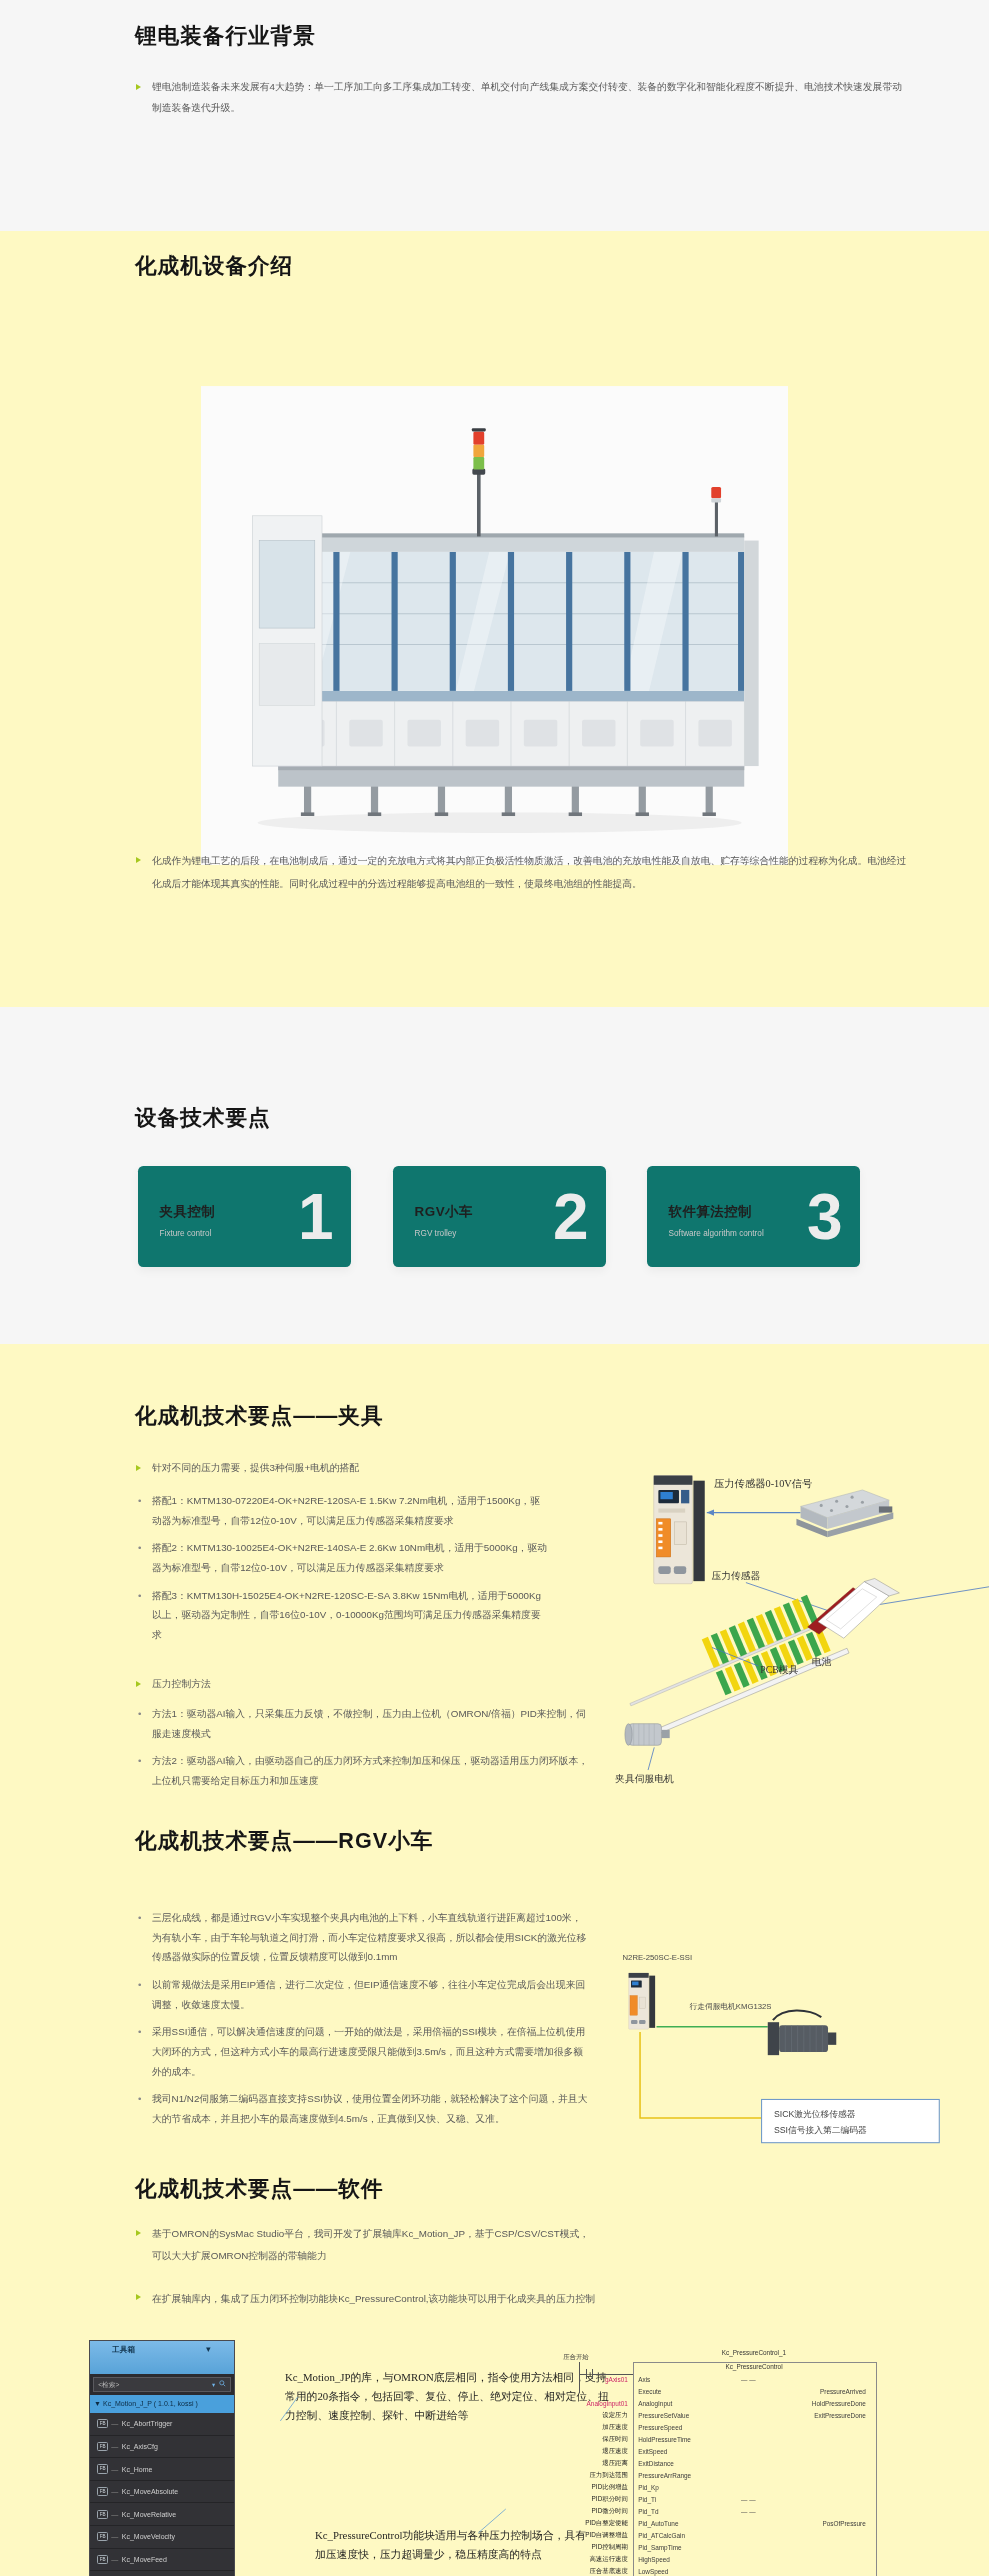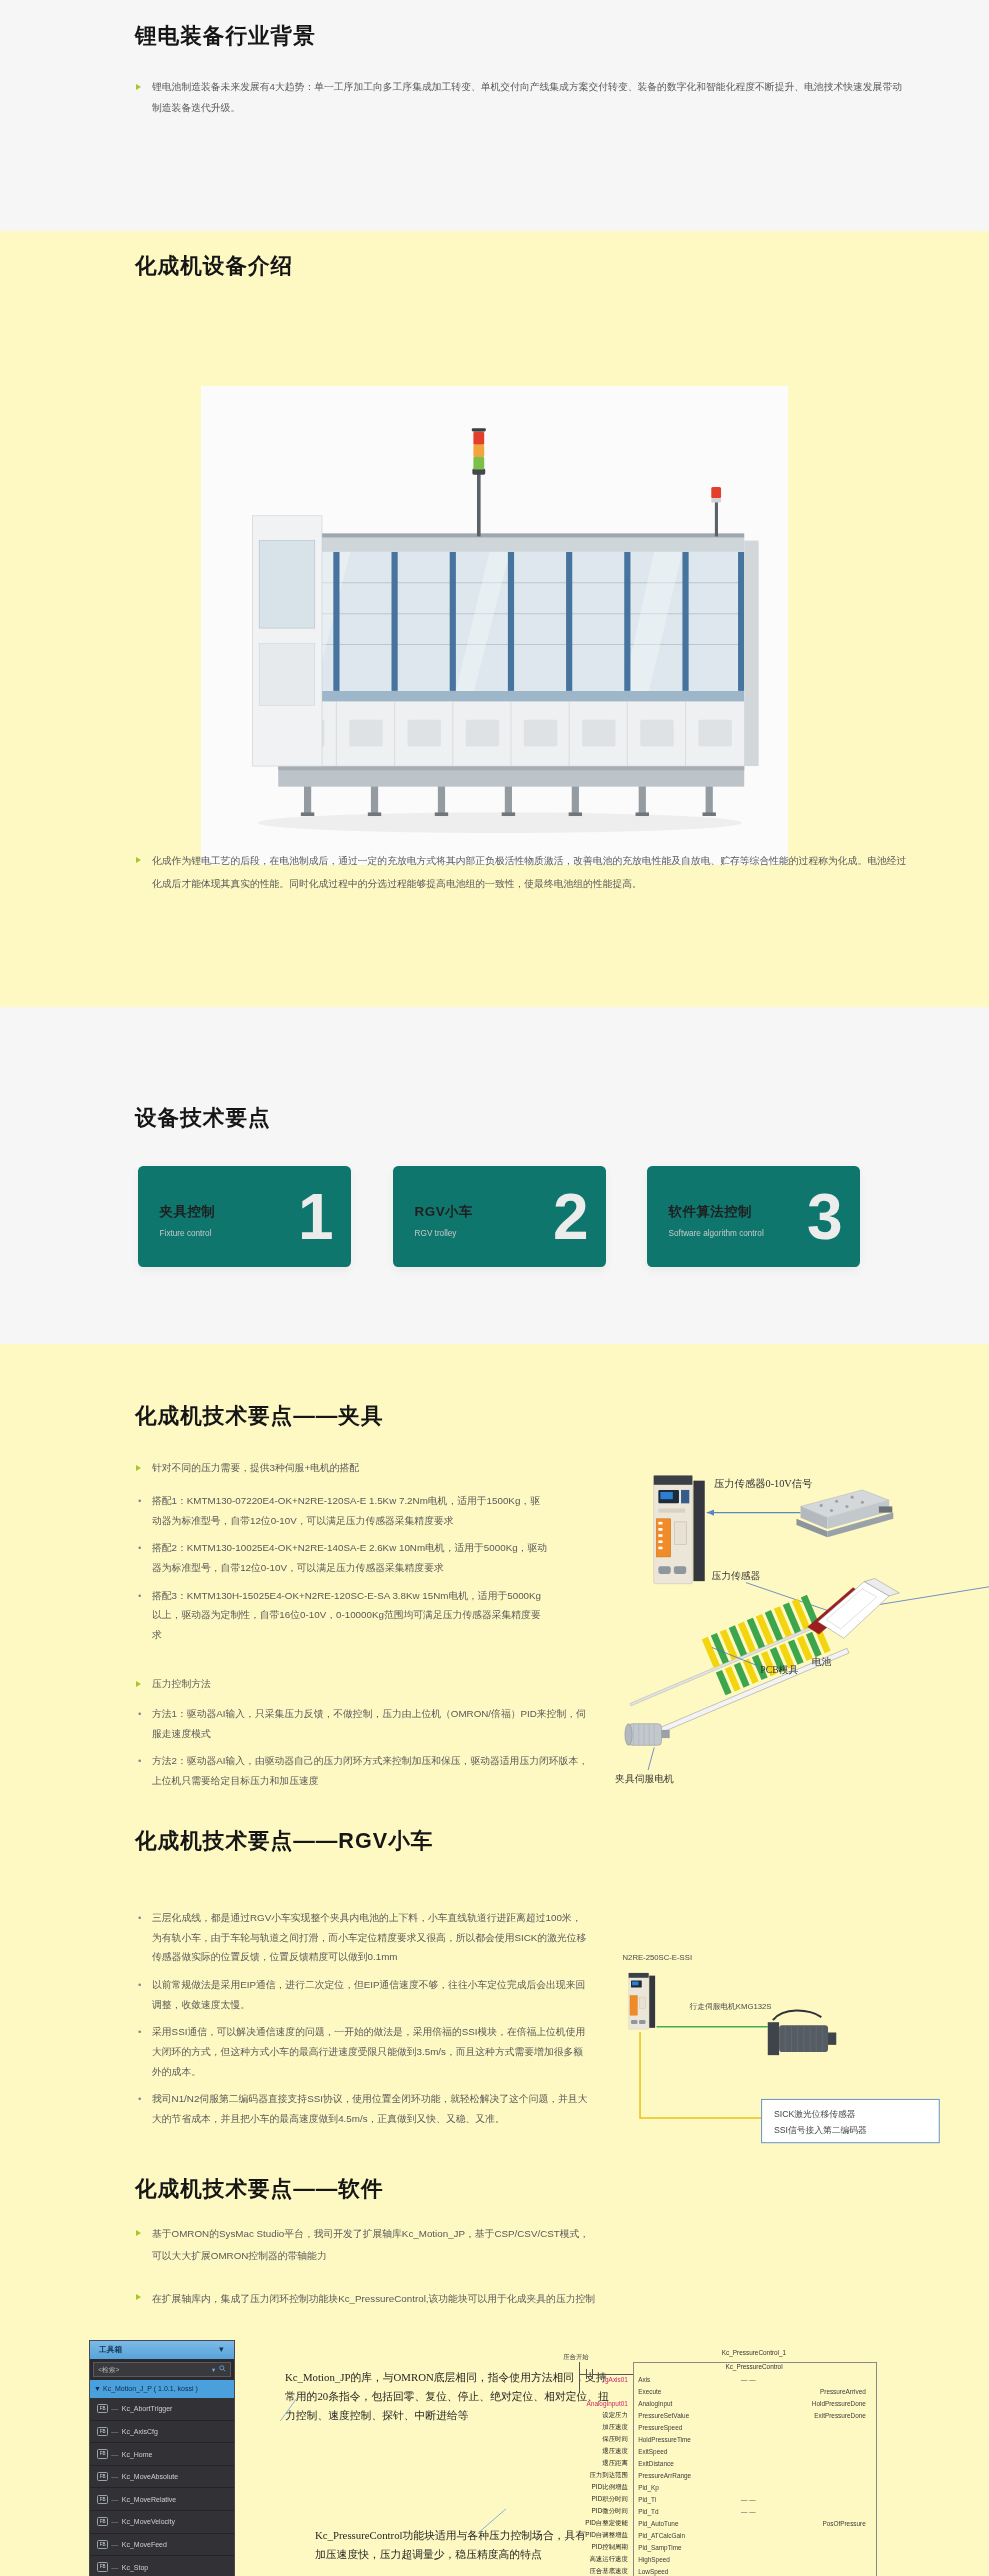--- a/index.html
+++ b/index.html
@@ -18,21 +18,21 @@
      border-left:5.7px solid #a6c81f;border-top:3.6px solid transparent;border-bottom:3.6px solid transparent;}
   .lh45.green > li::before{top:8.2px;}
   .dot > li::before{content:"•";position:absolute;left:3.1px;top:0;color:#8a8a8a;}
   
   .tp-card{position:absolute;width:213px;height:101px;background:#0f766e;border-radius:5.2px;box-shadow:0 3.1px 9.3px rgba(0,0,0,.05);}
   .tp-label{position:absolute;left:21.6px;top:37px;font-size:13.4px;font-weight:700;color:#1f1f1f;letter-spacing:0.5px;}
   .tp-en{position:absolute;left:21.6px;top:61px;width:118px;font-size:8.2px;line-height:13.4px;color:#c9c9c9;}
   .tp-num{position:absolute;right:17.5px;top:50%;transform:translateY(-50%);font-size:64px;font-weight:700;color:#ececec;}
   
   .toolbox{position:absolute;width:144px;height:355px;background:#2b2b2f;outline:0.5px solid #4a4a4e;font-family:"Liberation Sans","DejaVu Sans",sans-serif;}
-  .tb-head{height:18px;background:linear-gradient(#7cbae8,#58a3d8);color:#12344e;font-size:7.7px;font-weight:700;line-height:17.5px;padding:0 9px;display:flex;}
+  .tb-head{height:33px;background:linear-gradient(#7cbae8,#58a3d8);color:#12344e;font-size:7.7px;font-weight:700;line-height:17.5px;padding:0 22px;display:flex;}
   .tb-head .sp{flex:1;}
   .tb-search{margin:2.6px 3.1px;height:13.4px;background:#3a3a3e;border:0.5px solid #5a5a5e;color:#b9b9b9;font-size:6.7px;line-height:13.4px;padding:0 4.1px;display:flex;align-items:center;}
   .tb-search .sp{flex:1;}
   .tb-search .ic{color:#6fb3e8;margin-left:4.1px;font-size:6.2px;}
   .tb-lib{height:18.5px;background:#4aa0dc;color:#0d2c44;font-size:7px;line-height:18.5px;padding:0 4.1px;white-space:nowrap;overflow:hidden;}
   .tb-item{height:21.6px;display:flex;align-items:center;border-bottom:0.5px solid #242427;color:#cfcfcf;font-size:7px;background:#323236;white-space:nowrap;overflow:hidden;}
   .fb-badge{border:0.5px solid #9aa4ac;color:#cdd5da;font-size:4.6px;padding:0 1.5px;border-radius:1.5px;margin:0 3.1px 0 7.2px;height:7.2px;line-height:7.2px;flex:0 0 auto;}
   .fb-dash{color:#8b8b8b;margin-right:3.6px;}
   
   .note{position:absolute;font-family:"Liberation Serif","DejaVu Serif",serif;font-size:10.8px;line-height:19px;color:#1f1f1f;}

